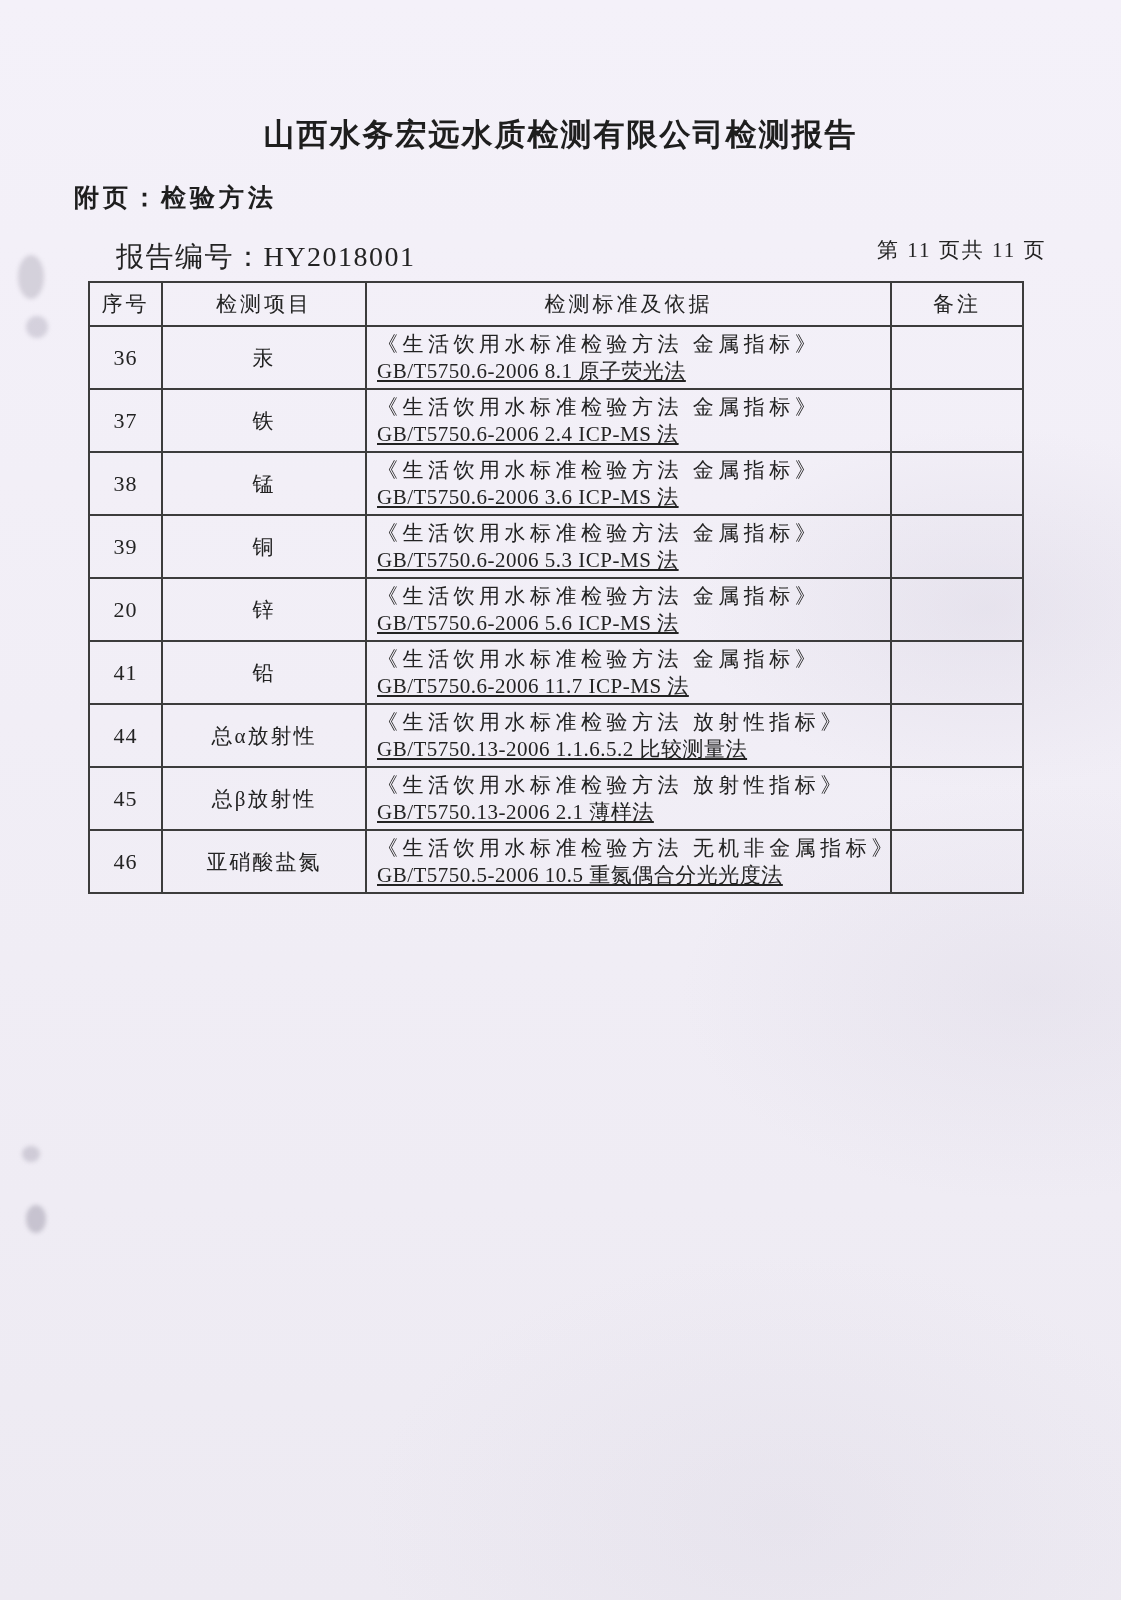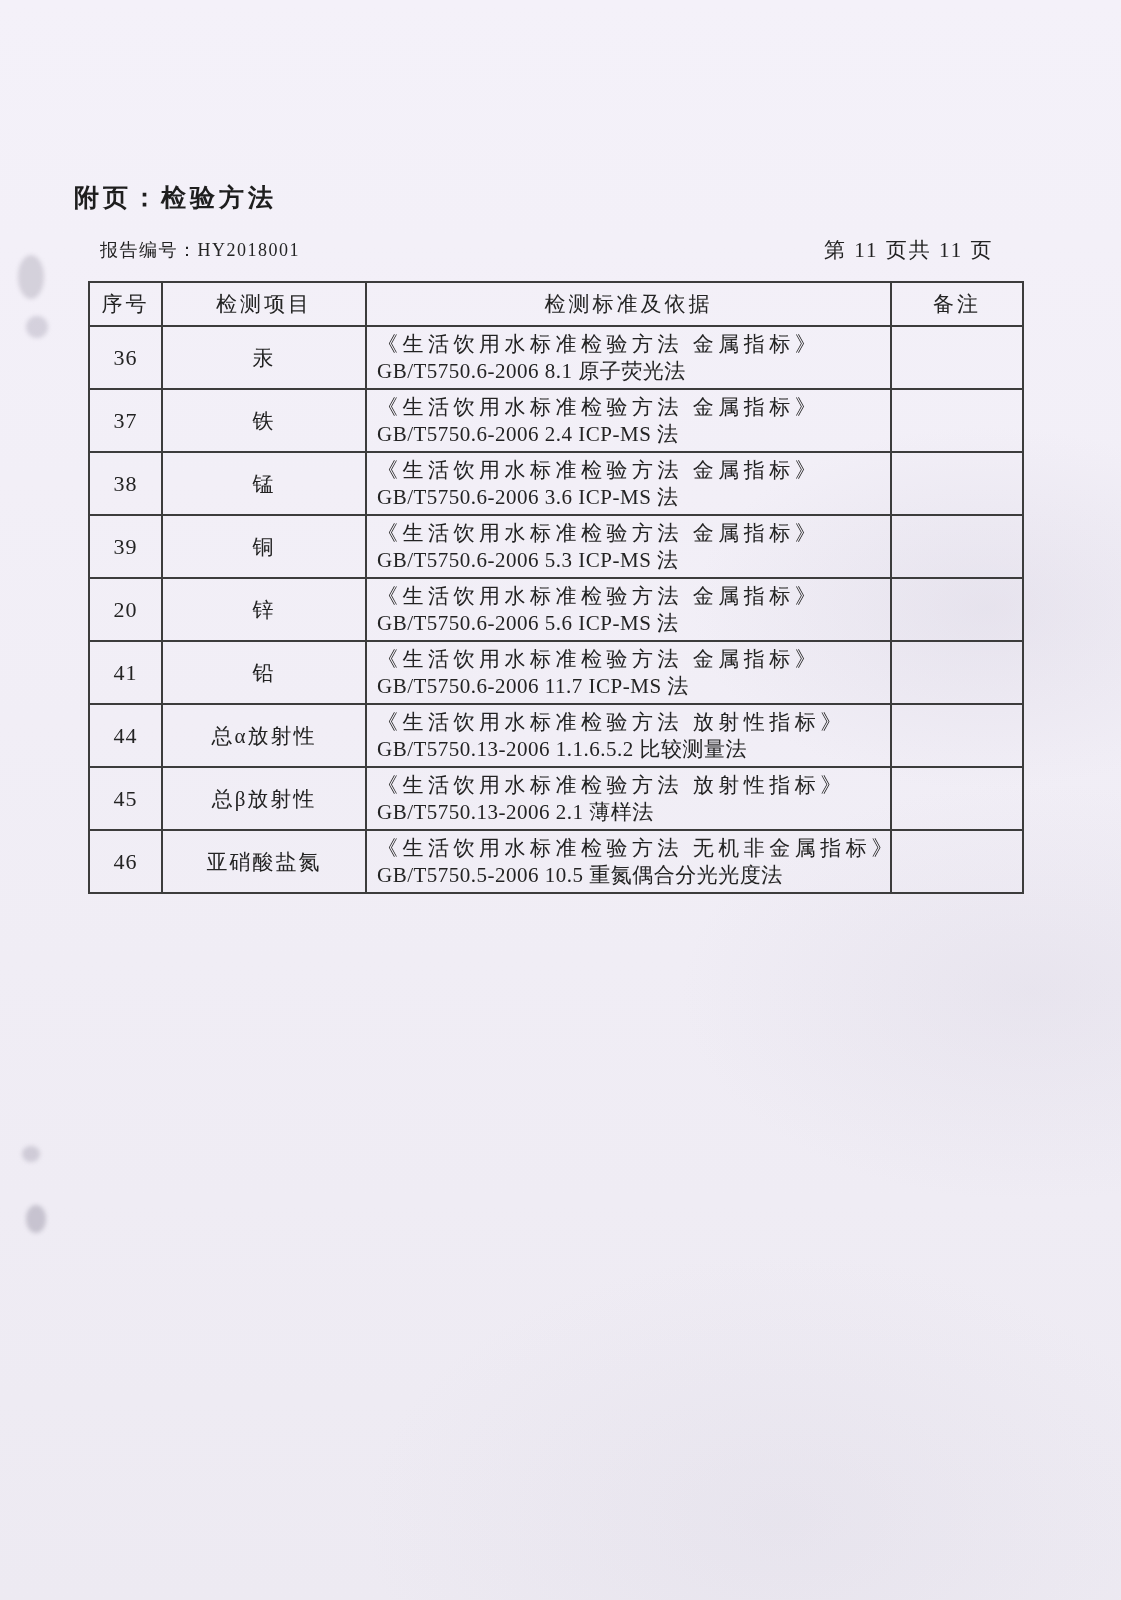--- a/index.html
+++ b/index.html
@@ -37,25 +37,25 @@
     letter-spacing: 2px;
     color: #1e1e1e;
   }
   .subtitle {
     position: absolute; top: 181px; left: 74px;
     font-size: 25px; font-weight: bold;
     letter-spacing: 4px;
     color: #1e1e1e;
   }
   .report-line {
-    position: absolute; top: 238px; left: 100px;
-    font-size: 18px; letter-spacing: 1.5px;
+    position: absolute; top: 238px; left: 116px;
+    font-size: 28px; letter-spacing: 1.5px;
   }
   .page-indicator {
-    position: absolute; top: 236px; left: 824px;
+    position: absolute; top: 236px; left: 877px;
     font-size: 21px; letter-spacing: 2px;
   }
 
   table.report {
     position: absolute; top: 281px; left: 88px;
     width: 934px;
     border-collapse: collapse;
     table-layout: fixed;
   }
   table.report th, table.report td {
@@ -81,32 +81,34 @@
   .c-std  { padding: 2px 8px 2px 10px !important; margin-left: 34px; }
   .std1 {
     font-size: 21px; letter-spacing: 4.5px;
     line-height: 28px;
     white-space: nowrap;
   }
   .std2 {
     font-size: 21px; letter-spacing: 0.5px;
     line-height: 27px;
     white-space: nowrap;
+    text-decoration: underline;
   }
   .c-remark { }
 </style>
 </head>
 <body>
 
 <div class="paper">
   <div class="artifact a1"></div>
   <div class="artifact a2"></div>
   <div class="artifact a3"></div>
   <div class="artifact a4"></div>
 
+  <div class="title">山西水务宏远水质检测有限公司检测报告</div>
   <div class="subtitle">附页：检验方法</div>
   <div class="report-line">报告编号：HY2018001</div>
   <div class="page-indicator">第 11 页共 11 页</div>
 
   <table class="report">
     <colgroup>
       <col class="col-seq">
         <col class="col-item">
         <col class="col-std">
         <col class="col-remark">

